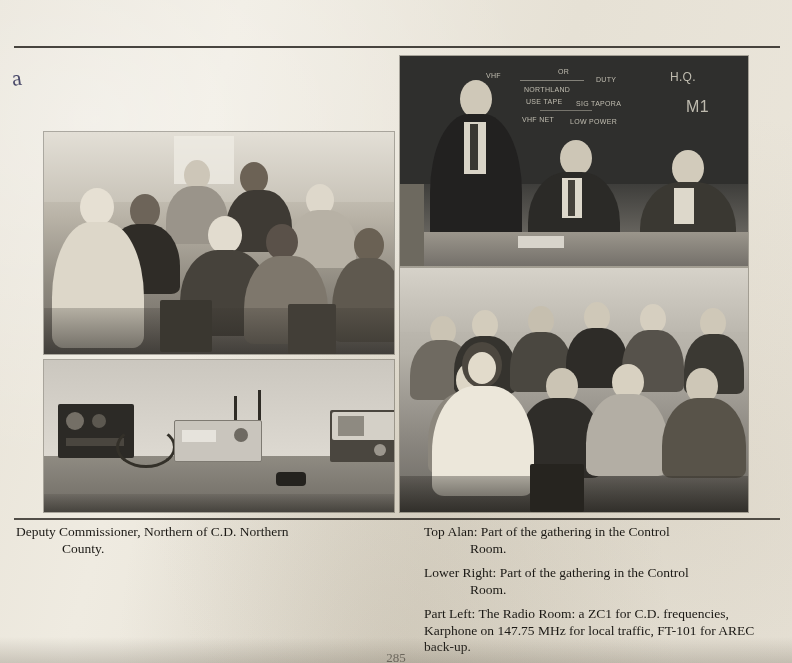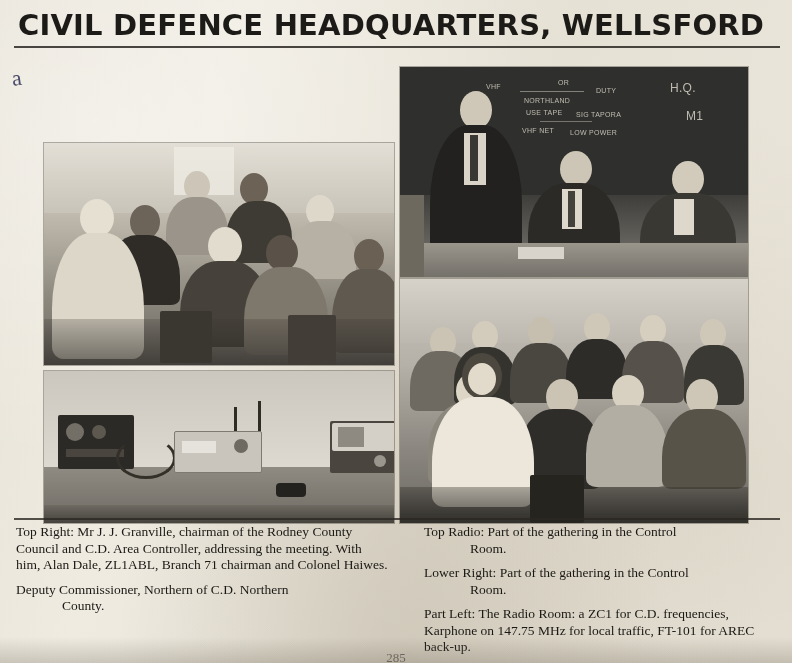--- a/index.html
+++ b/index.html
@@ -74,21 +74,20 @@
     font-size: 16px;
     color: #1d1b17;
   }
 
   
   .photo {
     position: absolute;
     overflow: hidden;
     background: #8e8e8e;
     box-shadow: 0 0 0 1px rgba(40,36,30,0.35);
-    margin-top: 11px;
   }
   .photo .ph-inner { position: absolute; inset: 0; }
 
   
   #photo-meeting { left: 44px; top: 132px; width: 350px; height: 222px; }
   #photo-meeting .ph-inner {
     background:
       linear-gradient(180deg, #d8d4cb 0%, #cfcabf 18%, #b9b3a7 38%, #8d887e 70%, #6d6862 100%);
   }
   
@@ -161,21 +160,20 @@
     left: 0; right: 0; bottom: 0; height: 26px;
     background: linear-gradient(180deg, rgba(120,112,96,0) 0%, rgba(110,102,88,0.28) 100%);
     pointer-events: none;
   }
 </style>
 </head>
 <body>
 
 <div class="page">
 
-  <div class="headline">CIVIL DEFENCE HEADQUARTERS, WELLSFORD</div>
   <div class="rule"></div>
   <div class="scribble">a</div>
 
   <div class="photo" id="photo-meeting">
     <div class="ph-inner">
 
       <div class="sh" style="left:0;top:0;width:350px;height:70px;background:linear-gradient(180deg,#e3dfd6,#c9c4b9);"></div>
       <div class="sh" style="left:130px;top:4px;width:60px;height:48px;background:#efece4;opacity:.75;"></div>
 
       <div class="sh head" style="left:140px;top:28px;width:26px;height:30px;background:#cdc6b8;"></div>
@@ -236,21 +234,21 @@
 
       <div class="sh" style="left:0;top:0;width:348px;height:128px;background:#2f2f2d;"></div>
       <div class="board-text" style="left:158px;top:12px;">OR</div>
       <div class="board-text" style="left:196px;top:20px;">DUTY</div>
       <div class="board-text" style="left:124px;top:30px;">NORTHLAND</div>
       <div class="board-text" style="left:126px;top:42px;">USE TAPE</div>
       <div class="board-text" style="left:176px;top:44px;">SIG TAPORA</div>
       <div class="board-text" style="left:122px;top:60px;">VHF NET</div>
       <div class="board-text" style="left:170px;top:62px;">LOW POWER</div>
       <div class="board-text" style="left:270px;top:14px;font-size:12px;">H.Q.</div>
-      <div class="board-text" style="left:286px;top:42px;font-size:12px;">M1</div>
+      <div class="board-text" style="left:286px;top:42px;font-size:16px;">M1</div>
       <div class="board-text" style="left:86px;top:16px;">VHF</div>
       <div class="board-text" style="left:86px;top:80px;">SSB</div>
 
       <div class="sh" style="left:120px;top:24px;width:64px;height:1px;background:#bdb9ab;opacity:.6;"></div>
       <div class="sh" style="left:140px;top:54px;width:52px;height:1px;background:#bdb9ab;opacity:.5;"></div>
 
       <div class="sh head" style="left:60px;top:24px;width:32px;height:38px;background:#cfc8b8;"></div>
       <div class="sh torso" style="left:30px;top:58px;width:92px;height:130px;background:#222120;"></div>
       <div class="sh" style="left:64px;top:66px;width:22px;height:52px;background:#d9d4c7;"></div>
       <div class="sh" style="left:70px;top:68px;width:8px;height:46px;background:#3a3832;"></div>
@@ -302,31 +300,28 @@
 
       <div class="sh" style="left:0;top:208px;width:348px;height:36px;background:linear-gradient(180deg,rgba(45,42,37,.35),rgba(28,26,22,.72));"></div>
       <div class="sh box" style="left:130px;top:196px;width:54px;height:48px;background:#26241f;"></div>
     </div>
   </div>
 
   <div class="cap-rule"></div>
 
   <div class="caption-col" id="caption-left">
     <div class="cap-block">
-      <span class="cap-lead">Top Right:</span><span> Mr J. J. Granville, chairman of the Rodney County Council and C.D. Area Controller, addressing the meeting.  With him, Alan Dale, ZL1ABL, Branch 71 chairman and Colonel Haiwes.</span>
-    </div>
-    <div class="cap-block">
       <span>Deputy Commissioner, Northern of C.D. Northern</span>
       <span class="indent-1">County.</span>
     </div>
   </div>
 
   <div class="caption-col" id="caption-right">
     <div class="cap-block">
-      <span class="cap-lead">Top Radio:</span><span> Part of the gathering in the Control</span>
+      <span class="cap-lead">Top Alan:</span><span> Part of the gathering in the Control</span>
       <span class="indent-1">Room.</span>
     </div>
     <div class="cap-block">
       <span class="cap-lead">Lower Right:</span><span> Part of the gathering in the Control</span>
       <span class="indent-1">Room.</span>
     </div>
     <div class="cap-block">
       <span class="cap-lead">Part Left:</span><span> The Radio Room: a ZC1 for C.D. frequencies, Karphone on 147.75 MHz for local traffic, FT-101 for AREC back-up.</span>
     </div>
   </div>

